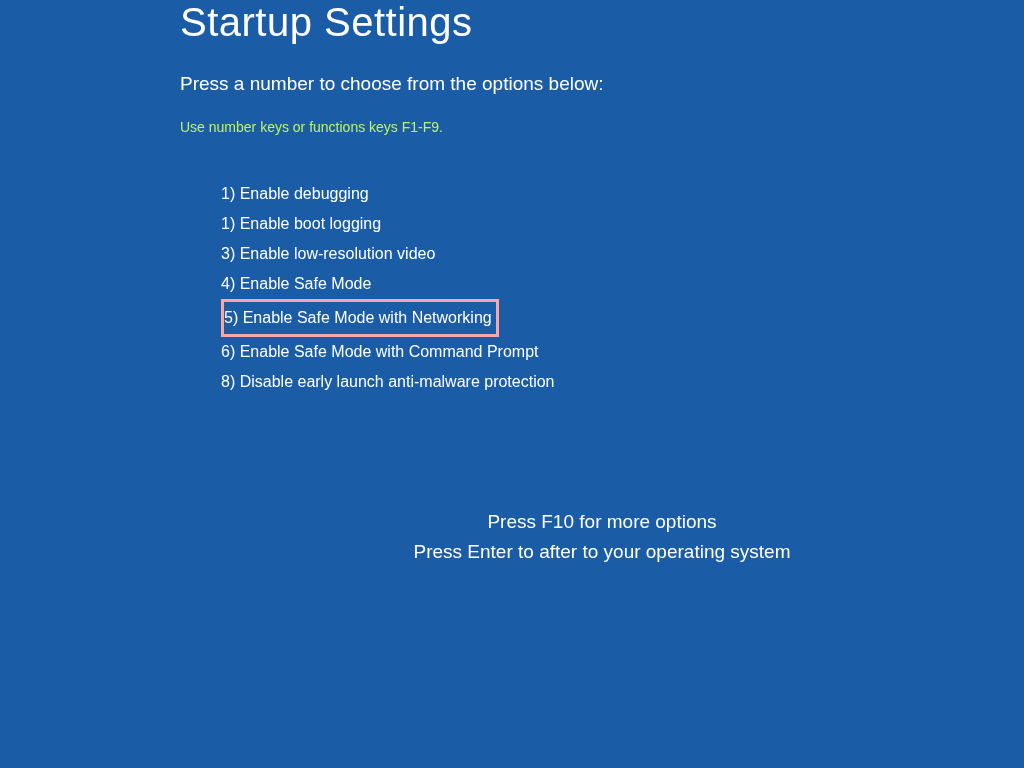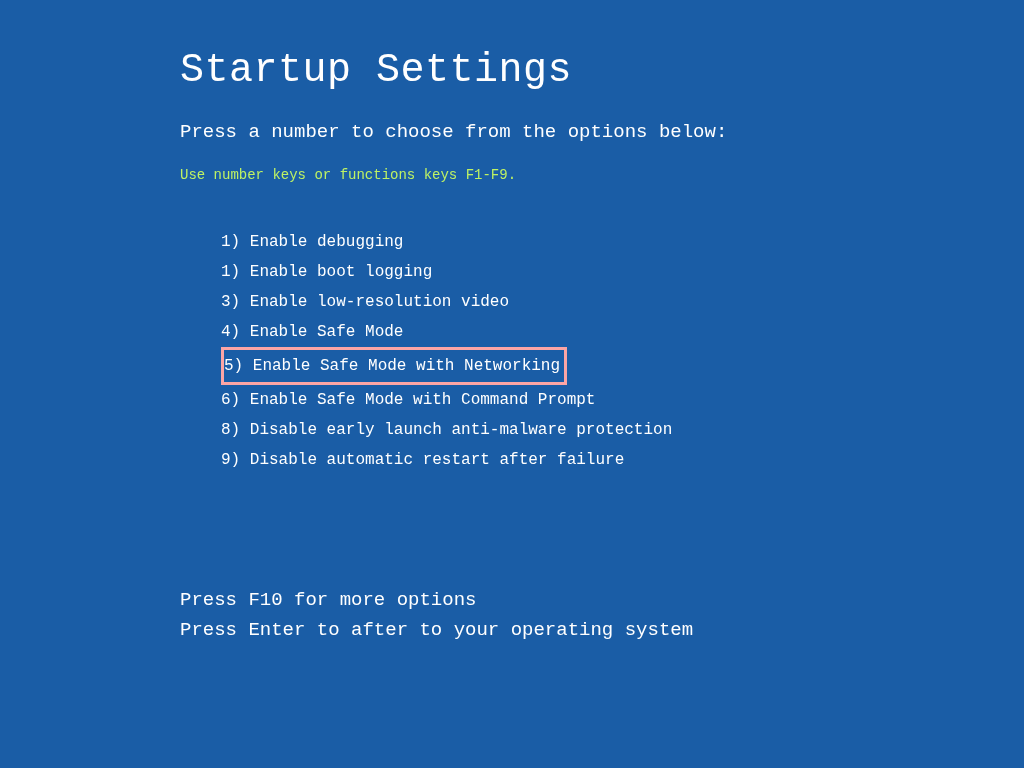--- a/index.html
+++ b/index.html
@@ -11,22 +11,20 @@
       width: 1024px;
       height: 768px;
       background-color: #1a5da6;
       font-family: "Segoe UI Light", "Segoe UI", Arial, sans-serif;
       color: #ffffff;
       overflow: hidden;
       position: relative;
     }
     .container {
       padding-left: 180px;
-      padding-top: 48px;
-      font-family: Liberation Mono, monospace;
     }
     .title {
       font-size: 40px;
       font-weight: 300;
       margin-bottom: 28px;
       letter-spacing: 0.5px;
     }
     .instruction {
       font-size: 19px;
       font-weight: 400;
@@ -54,36 +52,36 @@
     }
     .highlighted {
       border: 3px solid #fca5a5;
       padding: 1px 4px 1px 0;
       margin-left: -3px;
     }
     .footer-text {
       font-size: 19px;
       font-weight: 400;
       line-height: 30px;
+      text-align: center;
     }
   </style>
 </head>
 <body>
 
 <div class="container">
   <h1 class="title">Startup Settings</h1>
   <div class="instruction">Press a number to choose from the options below:</div>
   <div class="hint">Use number keys or functions keys F1-F9.</div>
 
   <ul class="options-list">
     <div class="option-row"><li>1) Enable debugging</li></div>
     <div class="option-row"><li>1) Enable boot logging</li></div>
     <div class="option-row"><li>3) Enable low-resolution video</li></div>
     <div class="option-row"><li>4) Enable Safe Mode</li></div>
     <div class="option-row"><li class="highlighted">5) Enable Safe Mode with Networking</li></div>
     <div class="option-row"><li>6) Enable Safe Mode with Command Prompt</li></div>
     <div class="option-row"><li>8) Disable early launch anti-malware protection</li></div>
-    <div class="option-row"><li>9) Disable automatic restart after failure</li></div>
   </ul>
 
   <div class="footer-text">Press F10 for more options</div>
   <div class="footer-text">Press Enter to after to your operating system</div>
 </div>
 
 </body></html>

